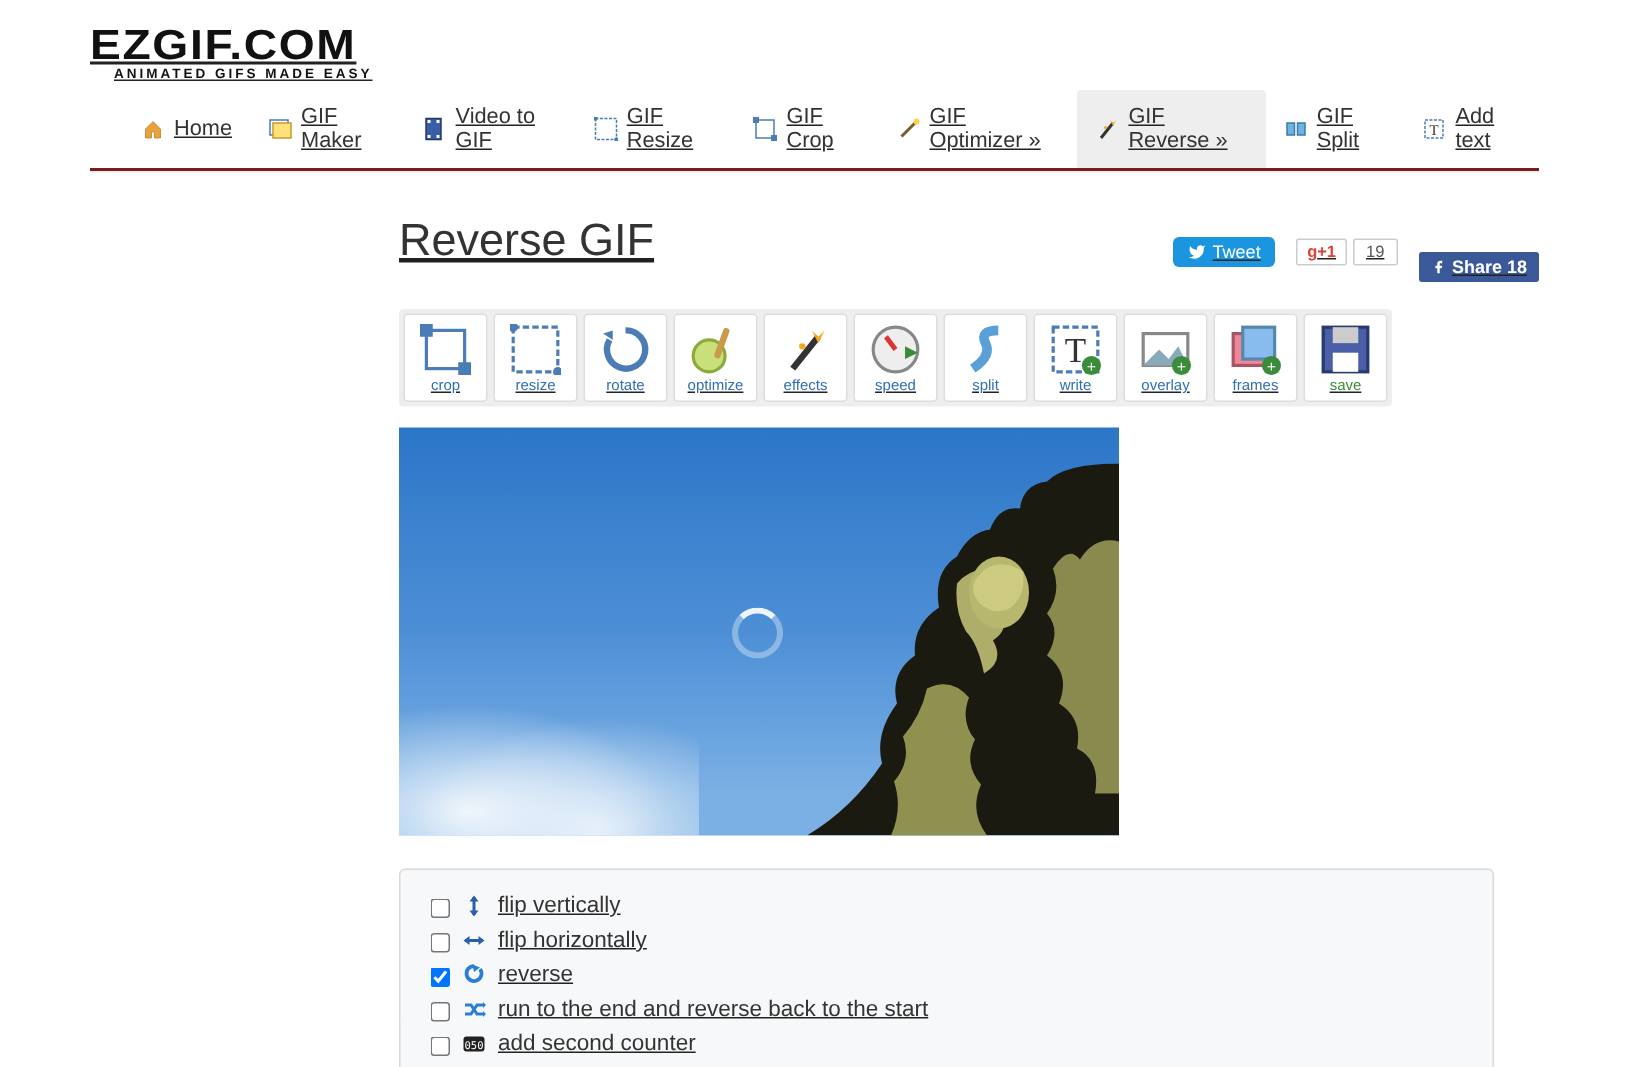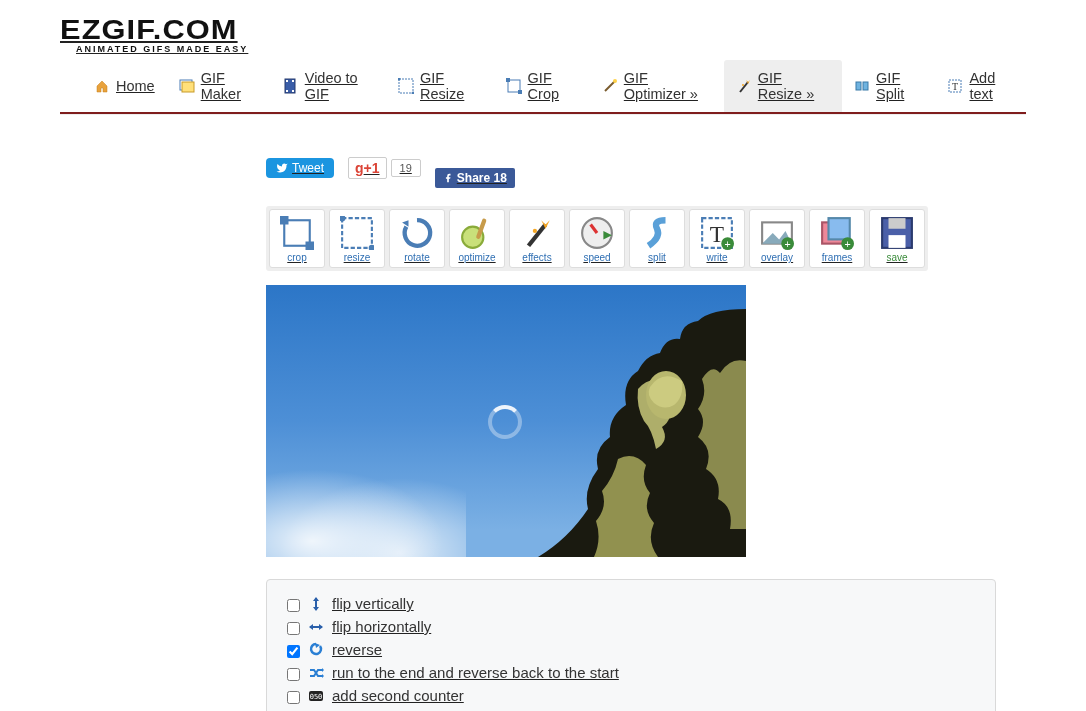--- a/index.html
+++ b/index.html
@@ -105,21 +105,21 @@
 }
 .gplus {
   display: inline-flex;
   align-items: center;
   cursor: pointer;
 }
 .gplus-btn {
   border: 1px solid #ccc;
   border-radius: 2px;
   padding: 2px 6px;
-  font-size: 14px;
+  font-size: 11px;
   color: #db4437;
   font-weight: bold;
   background: #fff;
 }
 .gplus-count {
   border: 1px solid #ccc;
   border-radius: 2px;
   padding: 2px 8px;
   font-size: 11px;
   margin-left: 4px;
@@ -291,21 +291,21 @@
             </svg>
           </span>
           <span>GIF Optimizer »</span>
         </a>
         <a class="active">
           <span class="nav-icon">
             <svg width="16" height="16" viewBox="0 0 16 16">
               <use href="#ic-effects"></use>
             </svg>
           </span>
-          <span>GIF Resize »</span>
+          <span>GIF Reverse »</span>
         </a>
         <a>
           <span class="nav-icon">
             <svg width="16" height="16" viewBox="0 0 16 16">
               <use href="#ic-split"></use>
             </svg>
           </span>
           <span>GIF Split</span>
         </a>
         <a>
@@ -315,20 +315,21 @@
             </svg>
           </span>
           <span>Add text</span>
         </a>
       </nav>
   </div>
 
   <div class="inner content">
     <div class="content-inner">
       <div class="topline">
+        <h1 class="page-title">Reverse GIF</h1>
         <div class="social">
           <span class="tweet-btn">
             <svg width="12" height="12" viewBox="0 0 24 24" fill="#fff">
                 <path d="M23 3a10.9 10.9 0 0 1-3.14 1.53A4.48 4.48 0 0 0 12 8v1A10.66 10.66 0 0 1 3 4s-4 9 5 13a11.64 11.64 0 0 1-7 2c9 5 20 0 20-11.5a4.5 4.5 0 0 0-.08-.83A7.72 7.72 0 0 0 23 3z"></path>
               </svg>
             <span>Tweet</span>
           </span>
           <span class="gplus">
             <span class="gplus-btn"><span style="color:#db4437;font-weight:bold">g</span><span>+1</span></span>
             <span class="gplus-count">19</span>

